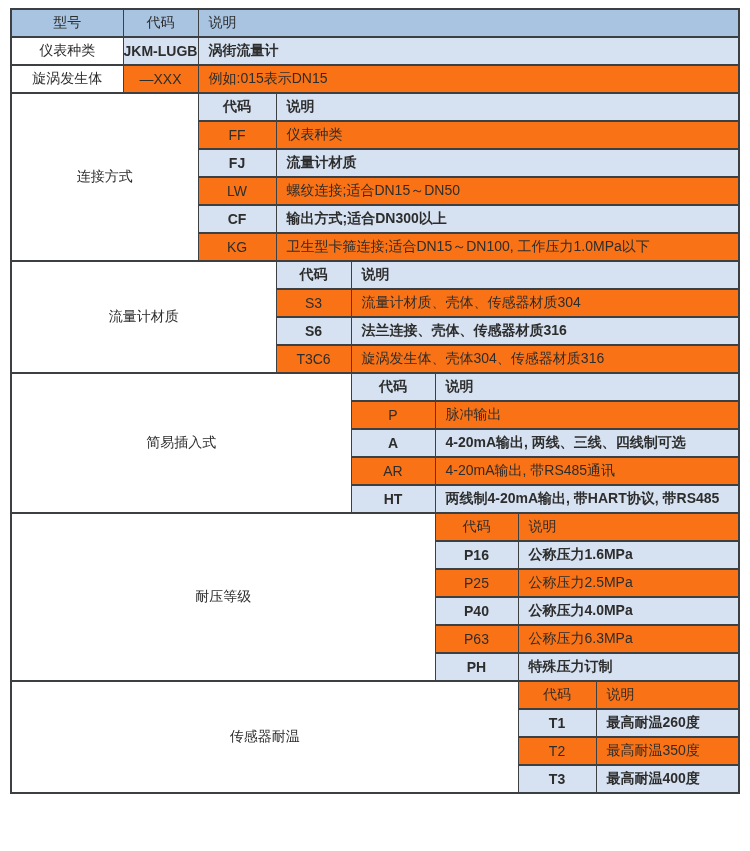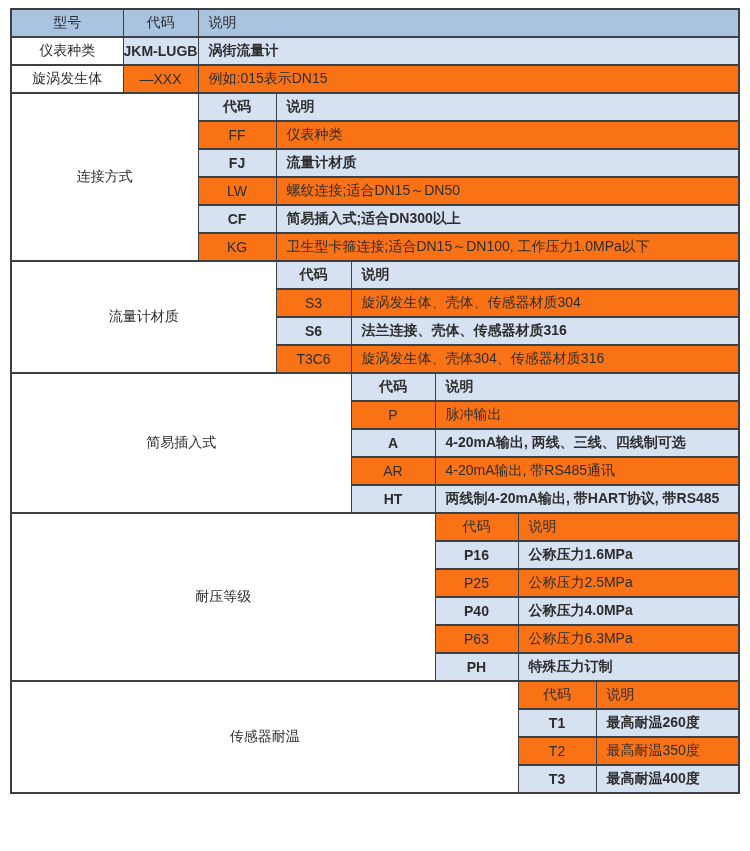--- a/index.html
+++ b/index.html
@@ -89,35 +89,35 @@
   <tr>
     <td class="c rb">FJ</td>
     <td class="d rb" colspan="5">流量计材质</td>
   </tr>
   <tr>
     <td class="c rw">LW</td>
     <td class="d rw" colspan="5">螺纹连接;适合DN15～DN50</td>
   </tr>
   <tr>
     <td class="c rb">CF</td>
-    <td class="d rb" colspan="5">简易插入式;适合DN300以上</td>
+    <td class="d rb" colspan="5">输出方式;适合DN300以上</td>
   </tr>
   <tr>
     <td class="c rw">KG</td>
     <td class="d rw" colspan="5">卫生型卡箍连接;适合DN15～DN100, 工作压力1.0MPa以下</td>
   </tr>
 
   <tr>
     <td class="label" rowspan="4" colspan="3">流量计材质</td>
     <td class="c rb">代码</td>
     <td class="d rb" colspan="4">说明</td>
   </tr>
   <tr>
     <td class="c rw">S3</td>
-    <td class="d rw" colspan="4">旋涡发生体、壳体、传感器材质304</td>
+    <td class="d rw" colspan="4">流量计材质、壳体、传感器材质304</td>
   </tr>
   <tr>
     <td class="c rb">S6</td>
     <td class="d rb" colspan="4">法兰连接、壳体、传感器材质316</td>
   </tr>
   <tr>
     <td class="c rw">T3C6</td>
     <td class="d rw" colspan="4">旋涡发生体、壳体304、传感器材质316</td>
   </tr>
 

